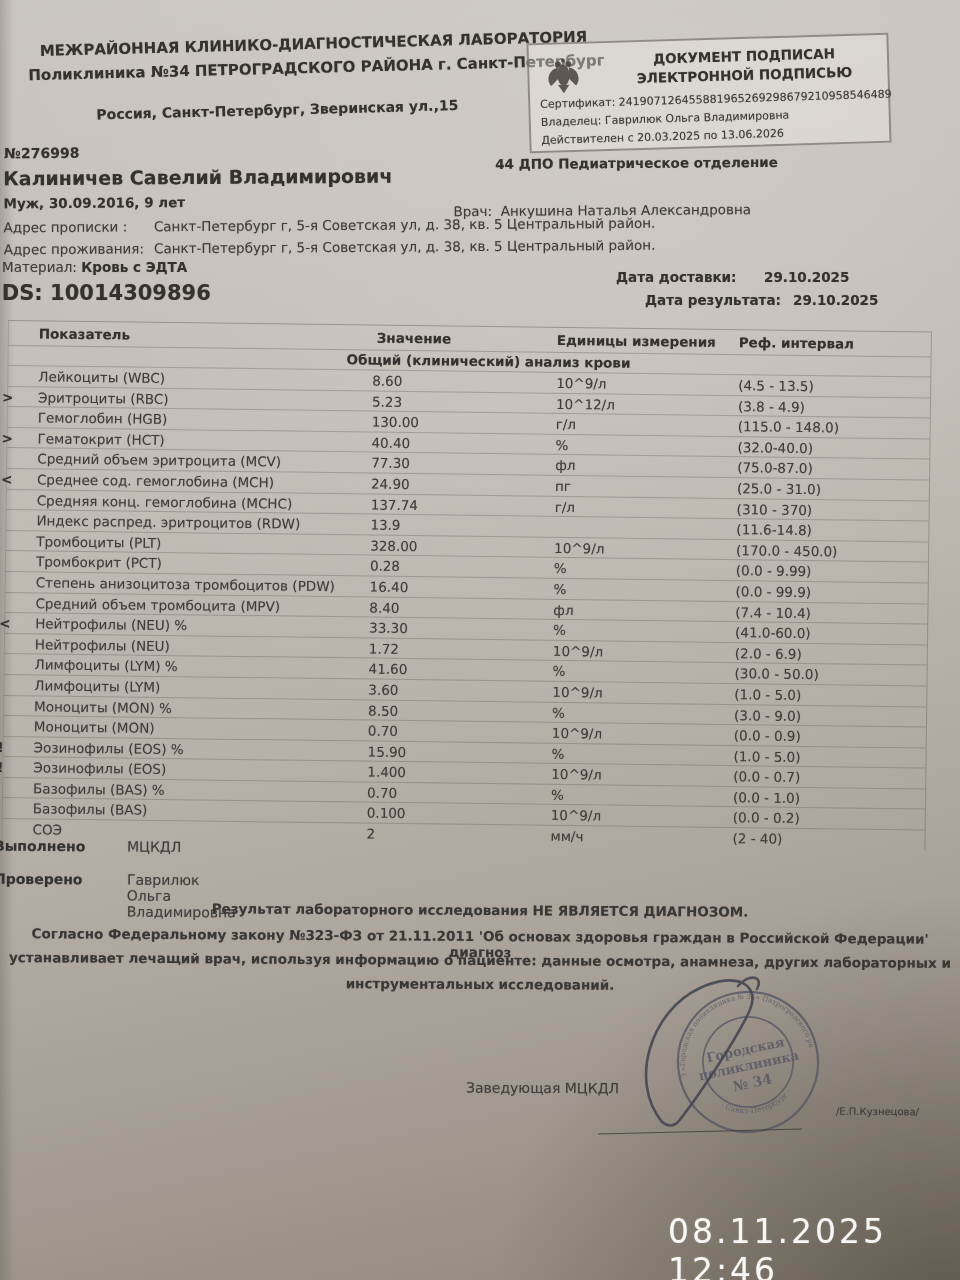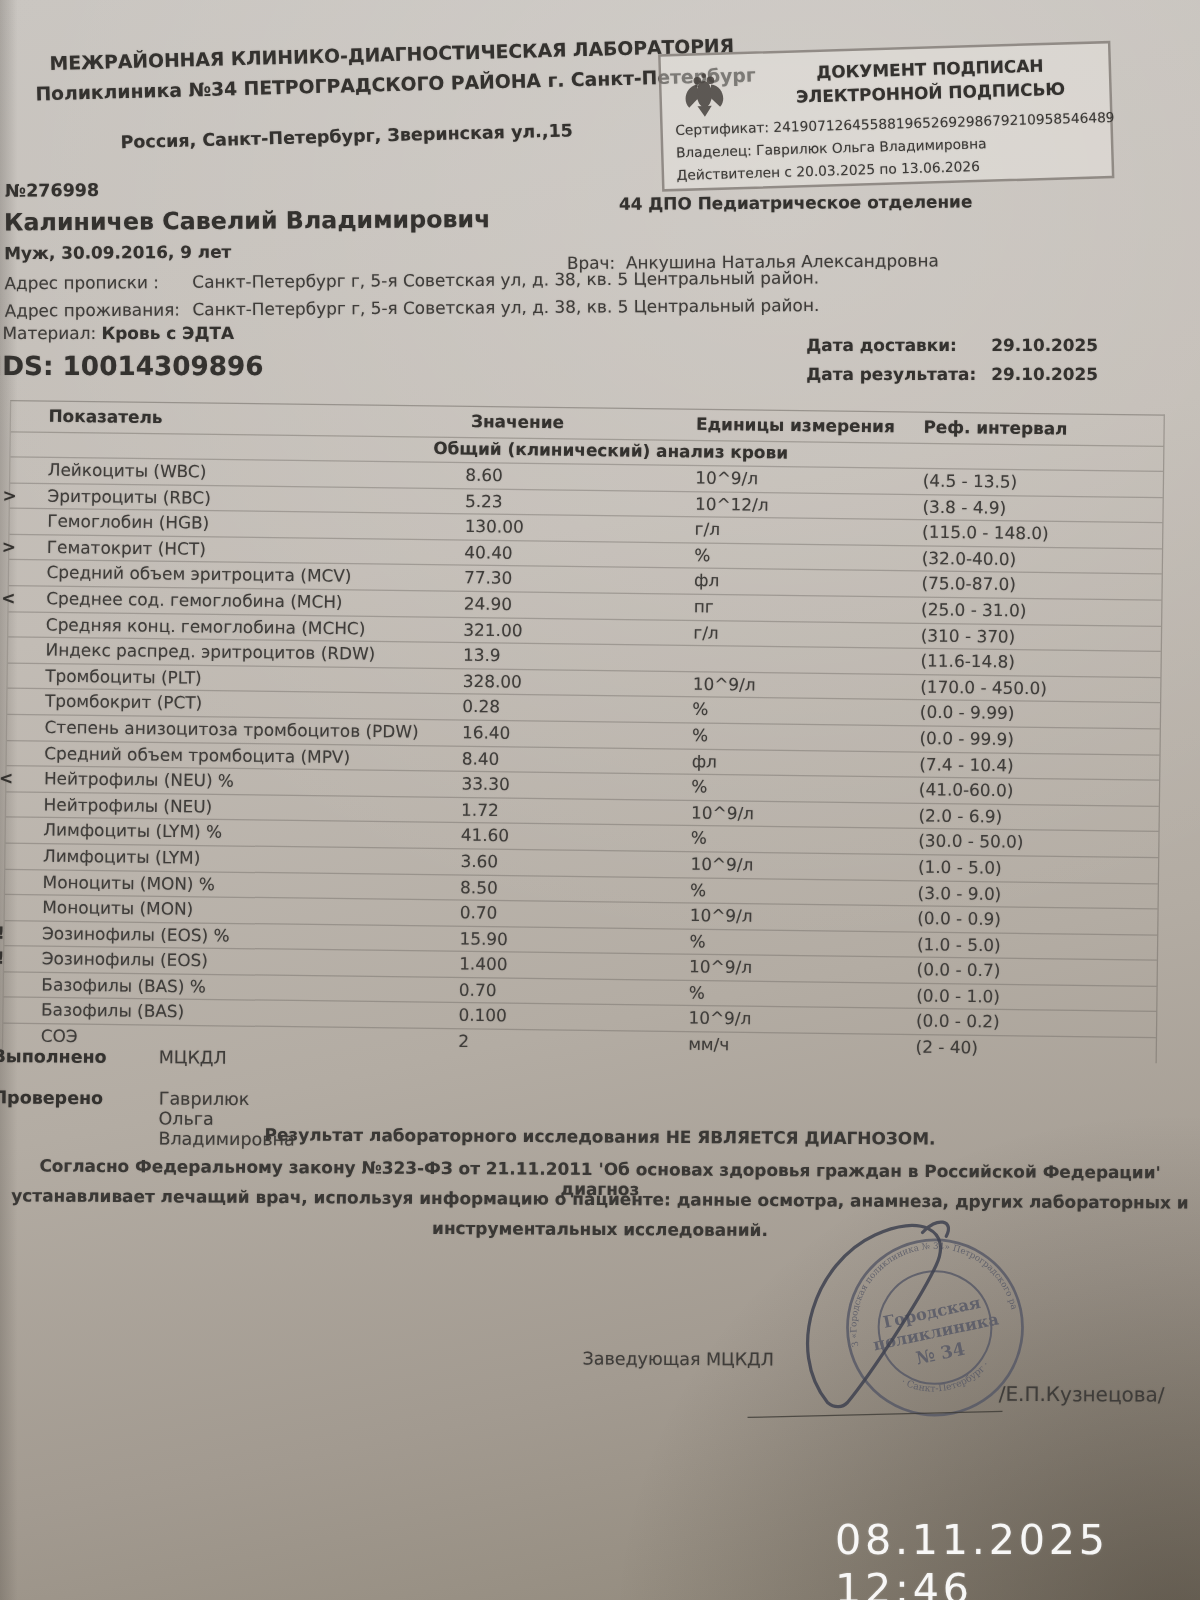--- a/index.html
+++ b/index.html
@@ -67,21 +67,21 @@
   .execrow .lbl{font-weight:700;color:#34322f;}
   .execrow .val{position:absolute;left:133px;top:0;font-weight:400;color:#3f3d3a;}
   .disc{position:absolute;left:0;width:960px;text-align:center;font-size:13.5px;
     transform:rotate(0.35deg);color:#3a3835;}
   .disc.t{font-weight:700;}
   .disc.r{font-weight:600;}
   
   .sigcap{position:absolute;left:466px;top:1080px;font-size:14px;transform:rotate(0.3deg);}
   .sigline{position:absolute;left:598px;top:1131px;width:204px;
     border-top:1.6px solid rgba(60,57,52,.8);transform:rotate(-1.4deg);}
-  .signame{position:absolute;left:799px;top:1106px;font-size:16px;transform:rotate(0.3deg);}
+  .signame{position:absolute;left:836px;top:1106px;font-size:10px;transform:rotate(0.3deg);}
   .stamp{position:absolute;left:662px;top:976px;opacity:.82;}
   .pen{position:absolute;left:600px;top:948px;opacity:.85;}
   
   .pts{position:absolute;left:668px;top:1212px;font-size:33px;letter-spacing:3px;
     color:rgba(255,255,255,.93);font-weight:500;
     text-shadow:0 0 2px rgba(255,255,255,.25);}
 </style>
 </head>
 <body>
 
@@ -131,21 +131,21 @@
       <span class="lbl">Адрес проживания:</span>
       <span>Санкт-Петербург г, 5-я Советская ул, д. 38, кв. 5 Центральный район.</span>
     </div>
   </div>
 
   <div class="abs mat soft">
     <span>Материал:</span>
     <span class="b">Кровь с ЭДТА</span>
   </div>
   <div class="abs ids b soft">IDS: 10014309896</div>
-  <div class="abs daterow soft" style="left:645px;top:269px">
+  <div class="abs daterow soft" style="left:616px;top:269px">
     <span>Дата доставки:</span>
     <span class="dval">29.10.2025</span>
   </div>
   <div class="abs daterow soft" style="left:645px;top:292px">
     <span>Дата результата:</span>
     <span class="dval">29.10.2025</span>
   </div>
 
   <div class="abs rtable">
     <div class="t-head soft">
@@ -202,21 +202,21 @@
       <span class="c-flag">&lt;</span>
       <span class="c-name">Среднее сод. гемоглобина (MCH)</span>
       <span class="c-val">24.90</span>
       <span class="c-unit">пг</span>
       <span class="c-ref">(25.0 - 31.0)</span>
     </div>
 
     <div class="t-row soft">
       <span class="c-flag"></span>
       <span class="c-name">Средняя конц. гемоглобина (MCHC)</span>
-      <span class="c-val">321.00</span>
+      <span class="c-val">137.74</span>
       <span class="c-unit">г/л</span>
       <span class="c-ref">(310 - 370)</span>
     </div>
 
     <div class="t-row soft">
       <span class="c-flag"></span>
       <span class="c-name">Индекс распред. эритроцитов (RDW)</span>
       <span class="c-val">13.9</span>
       <span class="c-unit"></span>
       <span class="c-ref">(11.6-14.8)</span>

